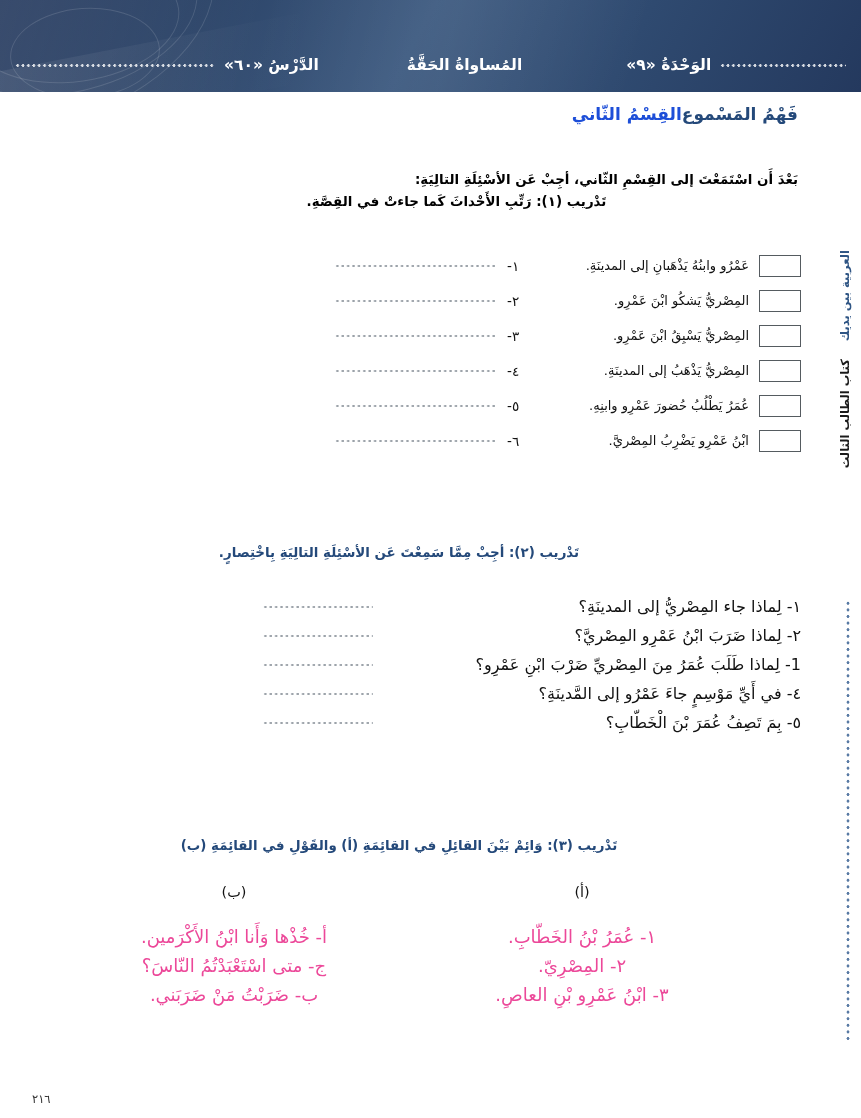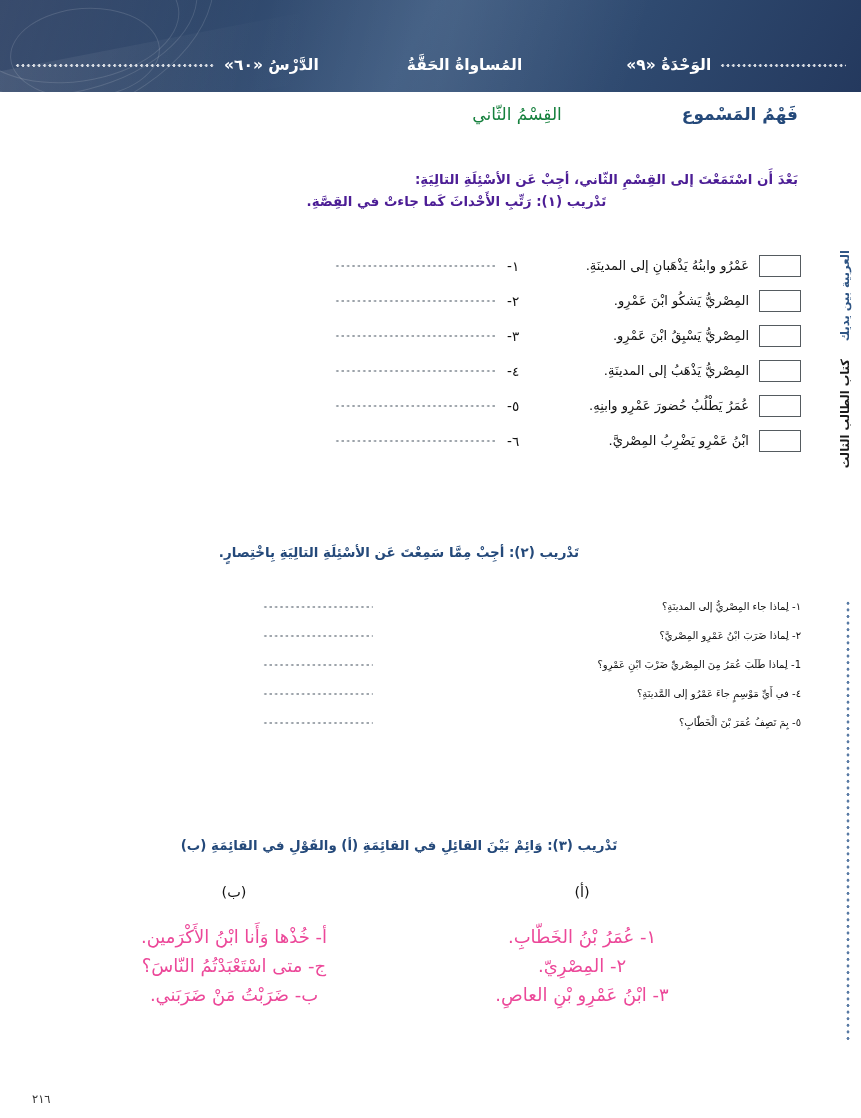--- a/index.html
+++ b/index.html
@@ -107,29 +107,28 @@
   .title-row {
     position: absolute;
     top: 104px; right: 0; width: 861px;
     display: flex; direction: rtl; align-items: baseline;
     padding-right: 63px;
   }
   .title-blue {
     color: #24497a; font-size: 17px; font-weight: bold; white-space: nowrap;
   }
   .title-black {
-    color: #15803d; font-size: 17px; font-weight: normal; white-space: nowrap;
-    margin-right: 120px;
+    color: #1d4ed8; font-size: 17px; font-weight: bold; white-space: nowrap;
   }
 
   .instr {
     position: absolute;
     right: 0; width: 861px;
     padding-right: 63px;
-    color: #4c1d95;
+    color: #000000;
     font-size: 13.4px;
     font-weight: bold;
     text-align: right;
     white-space: nowrap;
     direction: rtl;
   }
   #instr-line1 { top: 172px; }
   #instr-line2 { top: 194px; padding-right: 11px; text-align: center; width: 861px; padding-left: 63px; }
 
   .ex-title {
@@ -188,21 +187,21 @@
 
   
   .ex2 { position: absolute; top: 592px; right: 0; width: 861px; padding-right: 60px; }
   .ex2-item {
     display: flex; direction: rtl; align-items: center;
     height: 29px;
   }
   .ex2-text {
     flex: 0 0 428px;
     text-align: right;
-    font-size: 10px;
+    font-size: 16px;
     color: #111;
     white-space: nowrap;
     padding-left: 6px;
   }
   .dashline2 {
     flex: 0 0 110px;
     height: 8px;
     background-image:
       radial-gradient(circle at 2.3px 4px, #9aa1a8 0.95px, rgba(0,0,0,0) 1.3px);
     background-size: 5.4px 8px;

